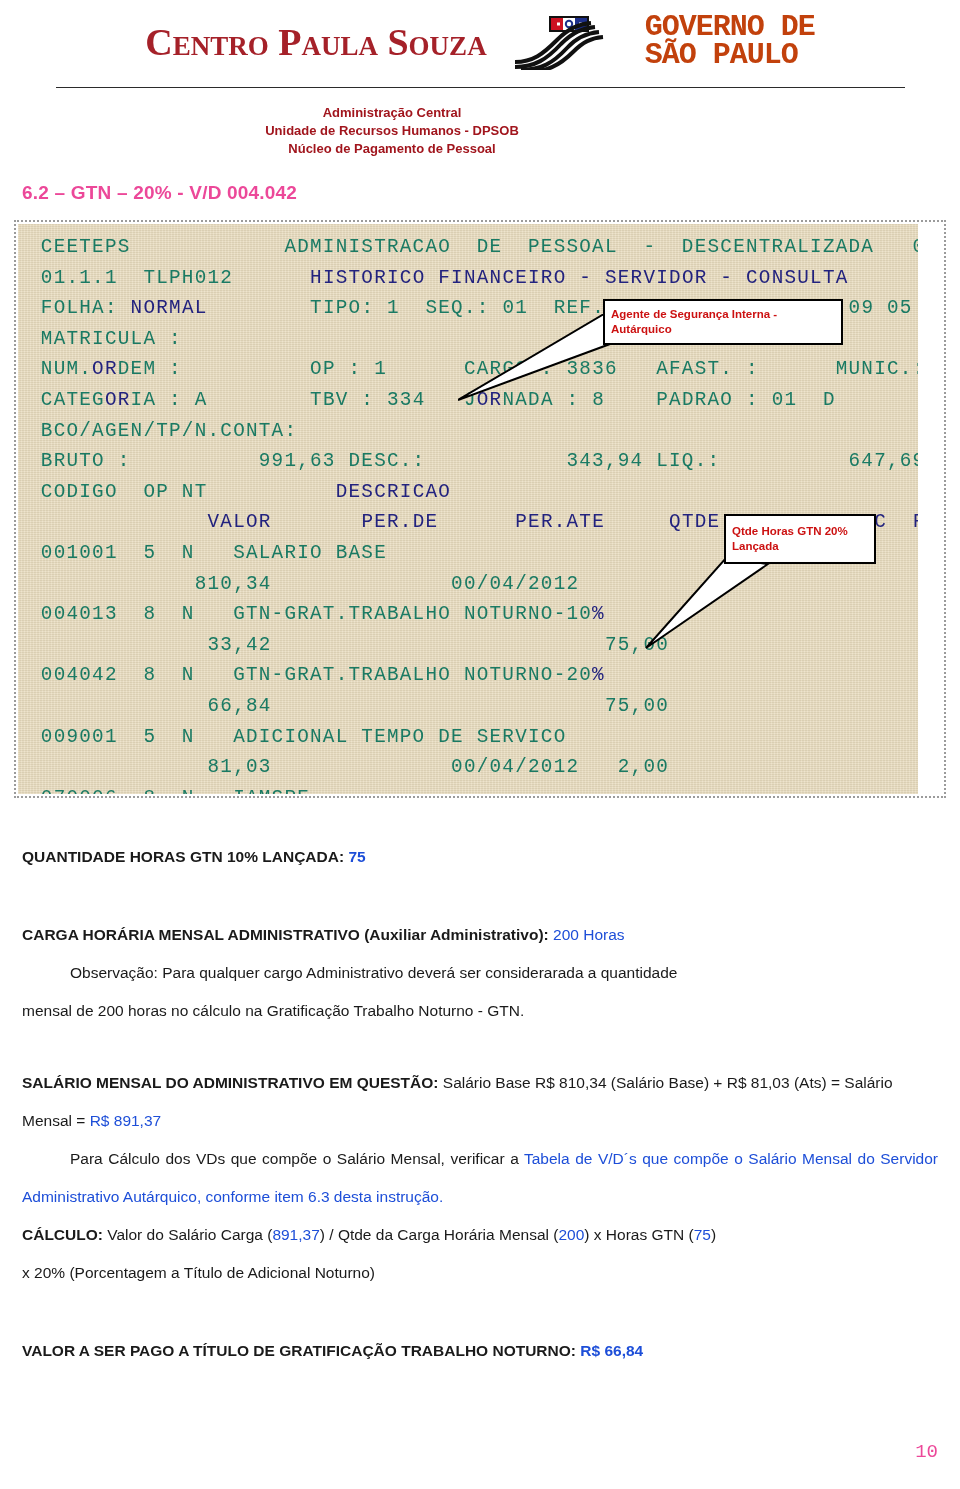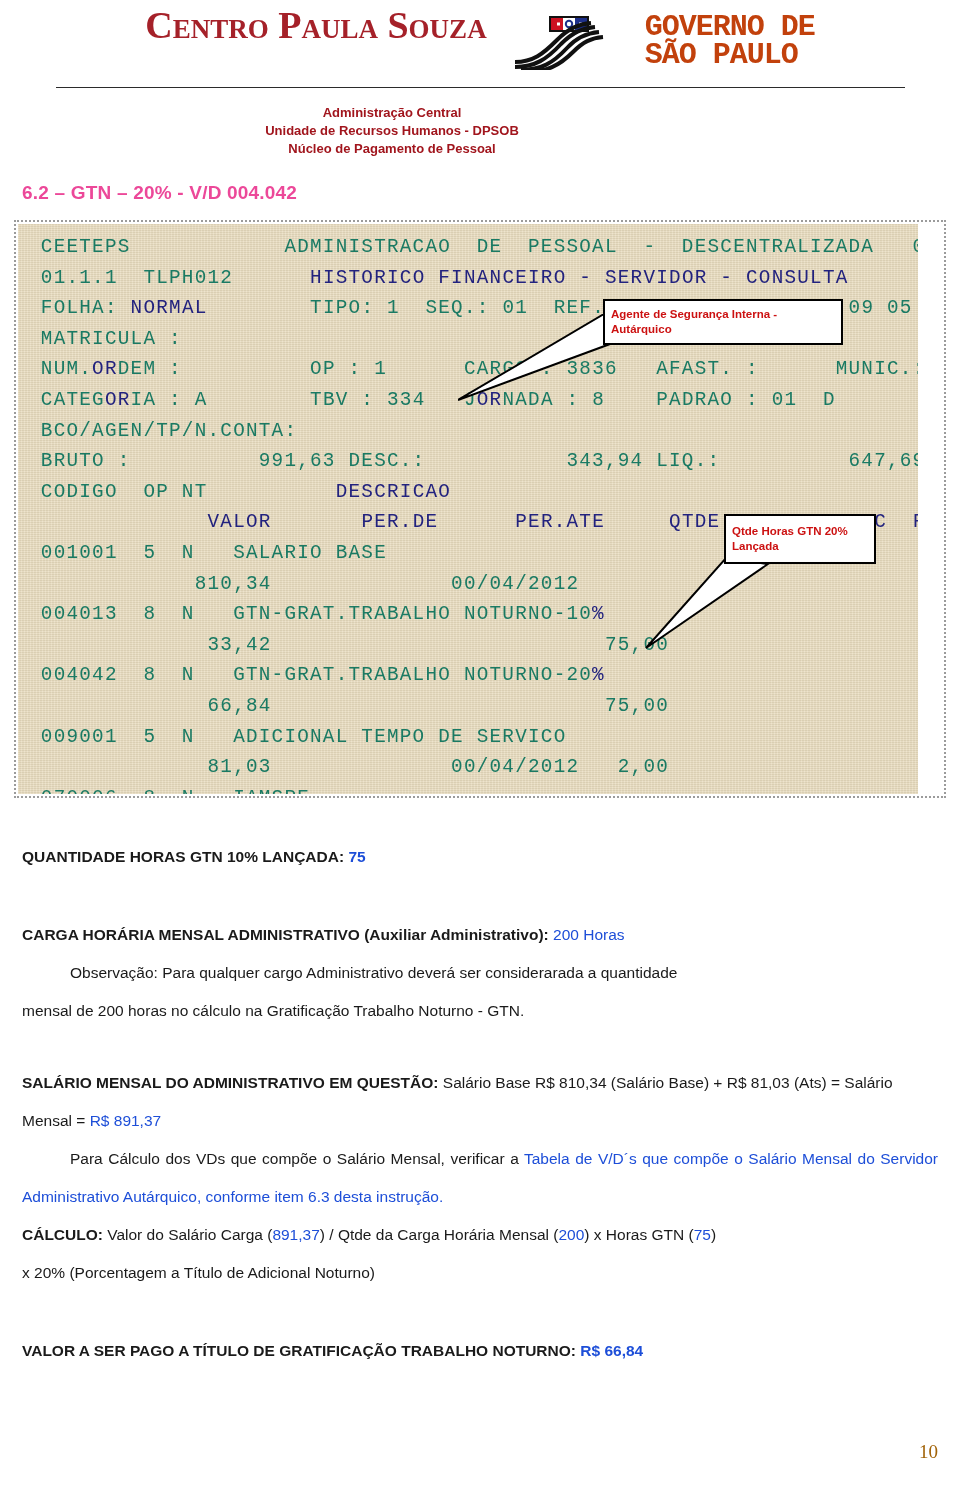--- a/index.html
+++ b/index.html
@@ -11,21 +11,21 @@
     width: 960px; height: 1489px;
     position: relative;
     font-family: "Liberation Sans", sans-serif;
     overflow: hidden;
   }
 
   
   .header-logos {
     position: absolute;
     left: 0; top: 6px; width: 960px; height: 72px;
-    display: flex; justify-content: center;
+    display: flex; align-items: center; justify-content: center;
     gap: 26px;
   }
   .logo-cps {
     color: #a52129;
     font-family: "Liberation Serif", serif;
     font-weight: bold;
     font-size: 38px;
     letter-spacing: 0px;
     white-space: nowrap;
     line-height: 1;
@@ -137,23 +137,23 @@
   .b { font-weight: bold; }
   .red { color: #1d4ed8; }
   .indent { text-indent: 48px; }
   .just { text-align: justify; }
   .gap-sm { height: 34px; }
   .gap-md { height: 40px; }
 
   .page-number {
     position: absolute;
     right: 22px; bottom: 26px;
-    font-family: Liberation Serif, serif;
+    font-family: Liberation Mono, monospace;
     font-size: 19px;
-    color: #a16207;
+    color: #ec4899;
     margin-top: 12px;
   }
 </style>
 </head>
 <body>
 
 <div class="header-logos">
 
   <div class="logo-cps">Centro Paula Souza</div>
 

